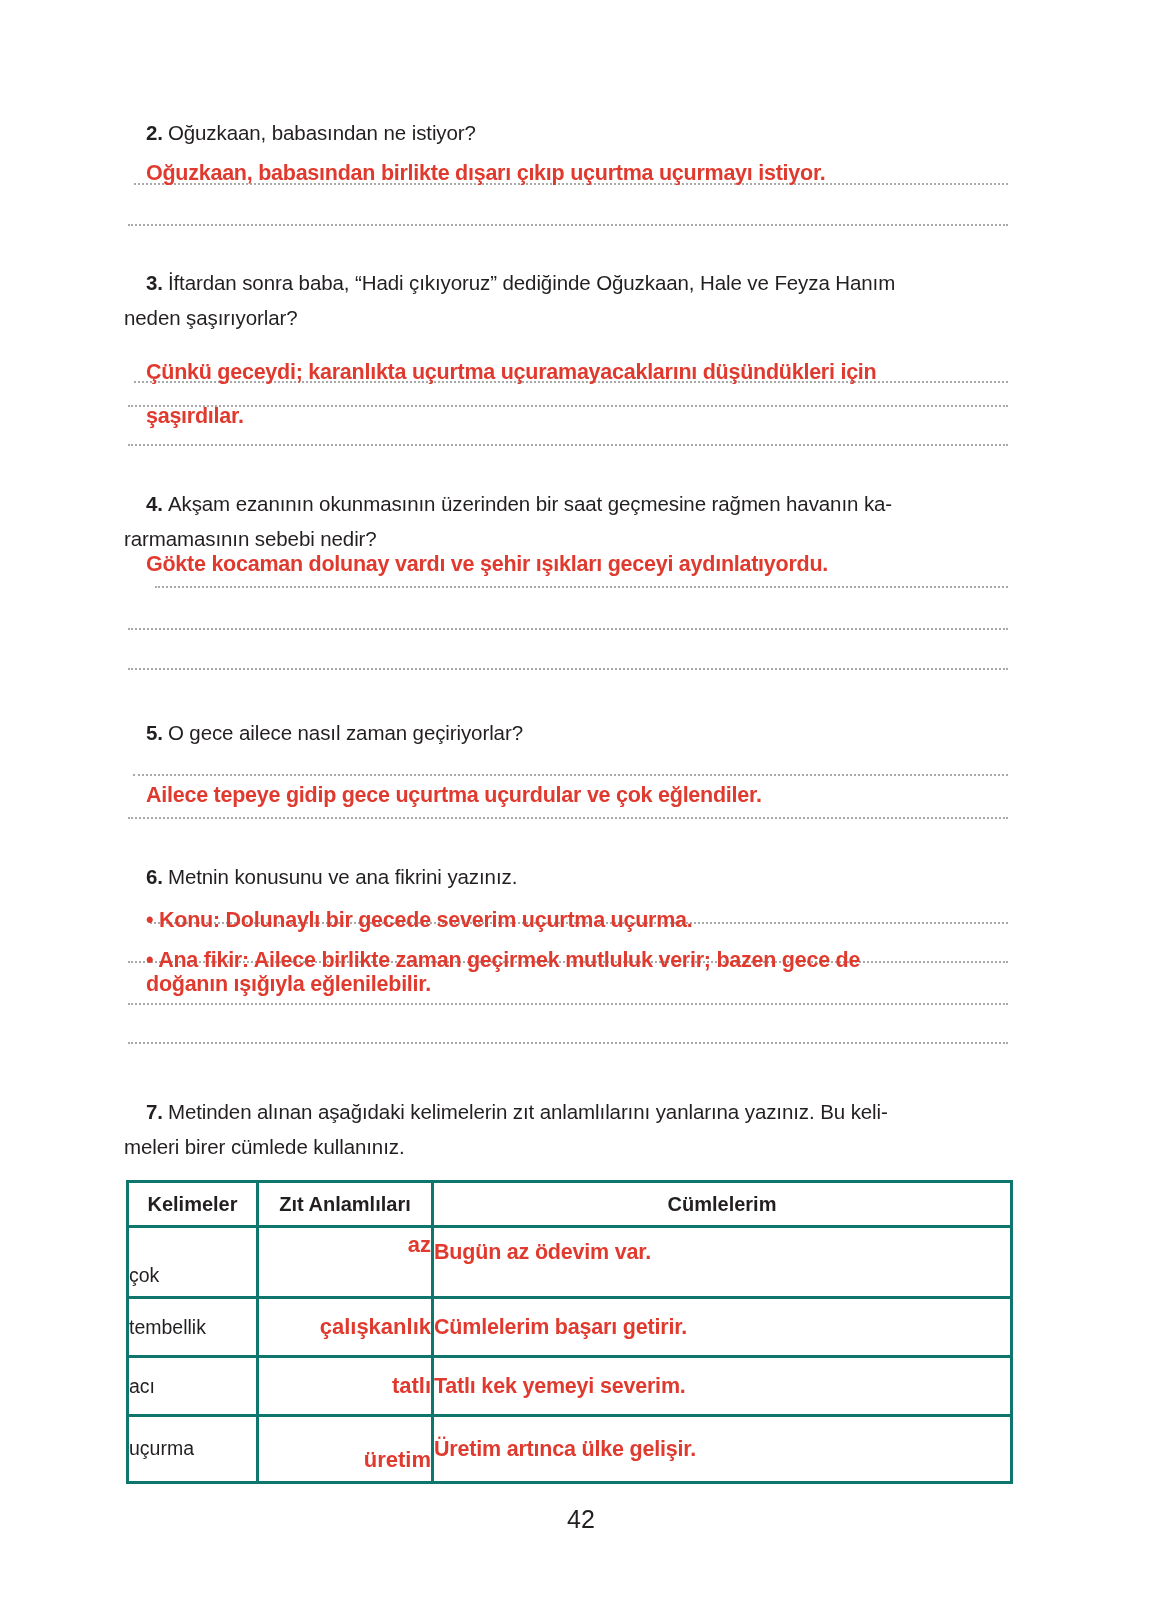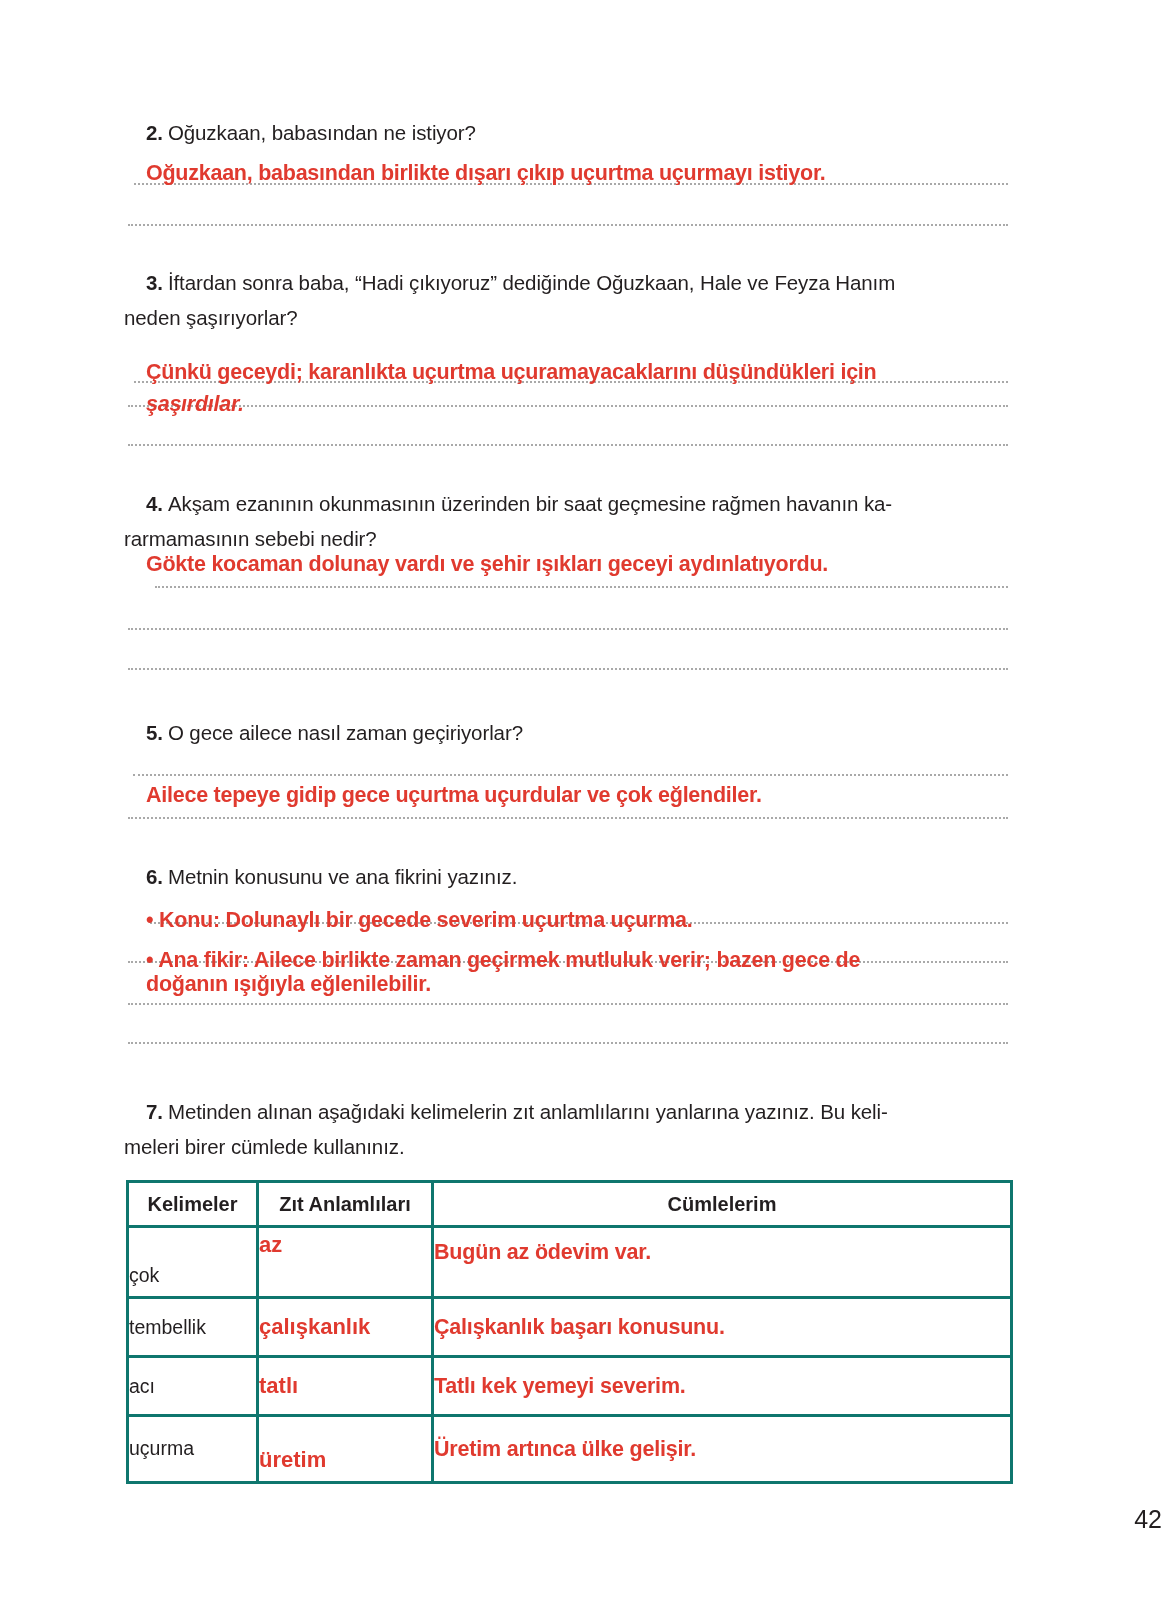--- a/index.html
+++ b/index.html
@@ -94,21 +94,21 @@
     font-size: 19.5px;
     color: #231f20;
     padding-left: 10px;
     height: 56px;
     font-weight: normal;
   }
   .cell-ant {
     font-size: 22px;
     font-weight: bold;
     color: #e03a2f;
-    text-align: left;
+    text-align: right;
     height: 56px;
     margin-left: 28px;
   }
   .cell-sent {
     font-size: 21.5px;
     font-weight: bold;
     color: #e03a2f;
     padding-left: 32px;
     height: 56px;
     letter-spacing: -0.2px;
@@ -120,21 +120,21 @@
 
   .row-last .cell-word { vertical-align: middle; padding-bottom: 2px; }
   .row-last .cell-ant  { vertical-align: bottom; padding-bottom: 8px; }
 
   
   .pageno {
     position: absolute;
     left: 0;
     top: 1505px;
     width: 1162px;
-    text-align: right;
+    text-align: center;
     font-size: 25px;
     color: #231f20;
   }
 </style>
 </head>
 <body>
 
 <div class="page">
 
   <div class="col q" style="top:118px;">
@@ -151,21 +151,21 @@
   </div>
   <div class="col q" style="top:303px;">
     <span>neden şaşırıyorlar?</span>
   </div>
 
   <div class="rule" style="left:134px; top:381px; width:874px;"></div>
   <div class="rule" style="left:128px; top:405px; width:880px;"></div>
   <div class="rule" style="left:128px; top:444px; width:880px;"></div>
 
   <div class="layer hw" style="left:146px; top:357px;">Çünkü geceydi; karanlıkta uçurtma uçuramayacaklarını düşündükleri için</div>
-  <div class="layer hw" style="left:146px; top:389px;font-style:italic;">şaşırdılar.</div>
+  <div class="layer hw" style="left:146px; top:401px;">şaşırdılar.</div>
 
   <div class="col q" style="top:489px;">
     <span class="num">4.</span><span>Akşam ezanının okunmasının üzerinden bir saat geçmesine rağmen havanın ka-</span>
   </div>
   <div class="col q" style="top:524px;">
     <span>rarmamasının sebebi nedir?</span>
   </div>
 
   <div class="rule" style="left:155px; top:586px; width:853px;"></div>
   <div class="rule" style="left:128px; top:628px; width:880px;"></div>
@@ -217,21 +217,21 @@
     </thead>
     <tbody>
       <tr class="row-first">
         <td class="cell-word">çok</td>
         <td class="cell-ant">az</td>
         <td class="cell-sent">Bugün az ödevim var.</td>
       </tr>
       <tr>
         <td class="cell-word">tembellik</td>
         <td class="cell-ant">çalışkanlık</td>
-        <td class="cell-sent">Çalışkanlık başarı konusunu.</td>
+        <td class="cell-sent">Cümlelerim başarı getirir.</td>
       </tr>
       <tr>
         <td class="cell-word">acı</td>
         <td class="cell-ant">tatlı</td>
         <td class="cell-sent">Tatlı kek yemeyi severim.</td>
       </tr>
       <tr class="row-last">
         <td class="cell-word">uçurma</td>
         <td class="cell-ant">üretim</td>
         <td class="cell-sent">Üretim artınca ülke gelişir.</td>

